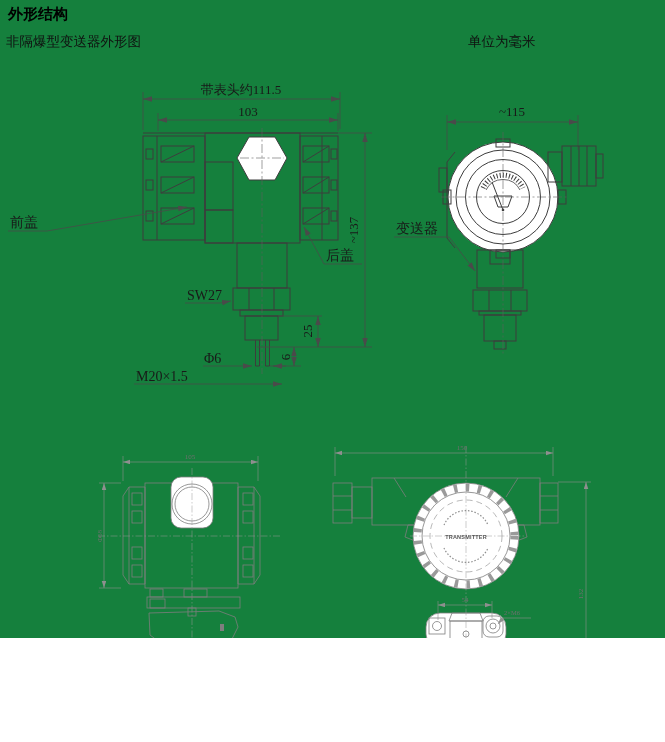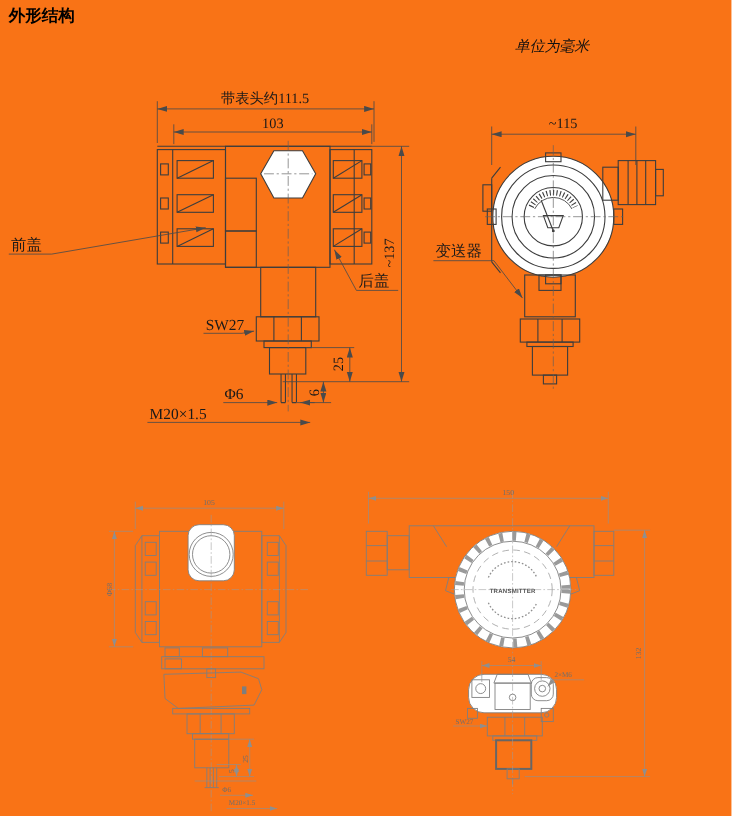--- a/index.html
+++ b/index.html
@@ -1,16 +1,16 @@
 <!DOCTYPE html>
 <html><head>
 <meta charset="utf-8">
 <style>
   html,body{margin:0;padding:0;background:#ffffff;}
-  #page{position:relative;width:665px;height:742px;background:#f97316;overflow:hidden;
+  #page{position:relative;width:665px;height:638px;background:#15803d;overflow:hidden;
         font-family:"Liberation Serif",serif;}
   .h-title{position:absolute;left:8px;top:5px;font:bold 15px "Liberation Sans",sans-serif;color:#000;}
   .h-sub{position:absolute;font:13.5px "Liberation Serif",serif;color:#101010;}
   svg{position:absolute;left:0;top:0;}
   
   .u{fill:none;stroke:#3d3d3d;stroke-width:1;}
   .uf{fill:#fff;stroke:#3d3d3d;stroke-width:1;}
   .d{fill:none;stroke:#4a4a4a;stroke-width:.75;}
   .cl{fill:none;stroke:#5f5f5f;stroke-width:.6;stroke-dasharray:9 2.5 2 2.5;}
   
@@ -23,21 +23,22 @@
   .tC{font:7px "Liberation Serif",serif;fill:#6e6e6e;text-anchor:middle;}
   .tD{font:6.5px "Liberation Serif",serif;fill:#6e6e6e;}
   .tT{font:bold 5.5px "Liberation Sans",sans-serif;fill:#555;text-anchor:middle;letter-spacing:.2px;}
 </style>
 </head>
 <body>
 
 <div id="page">
 
   <div class="h-title">外形结构</div>
-  <div class="h-sub" style="left:468px;top:33px;font-style:italic;">单位为毫米</div>
+  <div class="h-sub" style="left:6px;top:33px;">非隔爆型变送器外形图</div>
+  <div class="h-sub" style="left:468px;top:33px;">单位为毫米</div>
 
   <svg width="665" height="742" viewBox="0 0 665 742">
     <defs>
       <marker id="ma" markerUnits="userSpaceOnUse" markerWidth="10" markerHeight="7" refX="9" refY="2.75" orient="auto">
           <path d="M0,0 L9,2.75 L0,5.5 Z" fill="#4a4a4a"></path>
         </marker>
       <marker id="mas" markerUnits="userSpaceOnUse" markerWidth="10" markerHeight="7" refX="9" refY="2.75" orient="auto-start-reverse">
           <path d="M0,0 L9,2.75 L0,5.5 Z" fill="#4a4a4a"></path>
         </marker>
       <marker id="mb" markerUnits="userSpaceOnUse" markerWidth="8" markerHeight="6" refX="7" refY="2.25" orient="auto">

